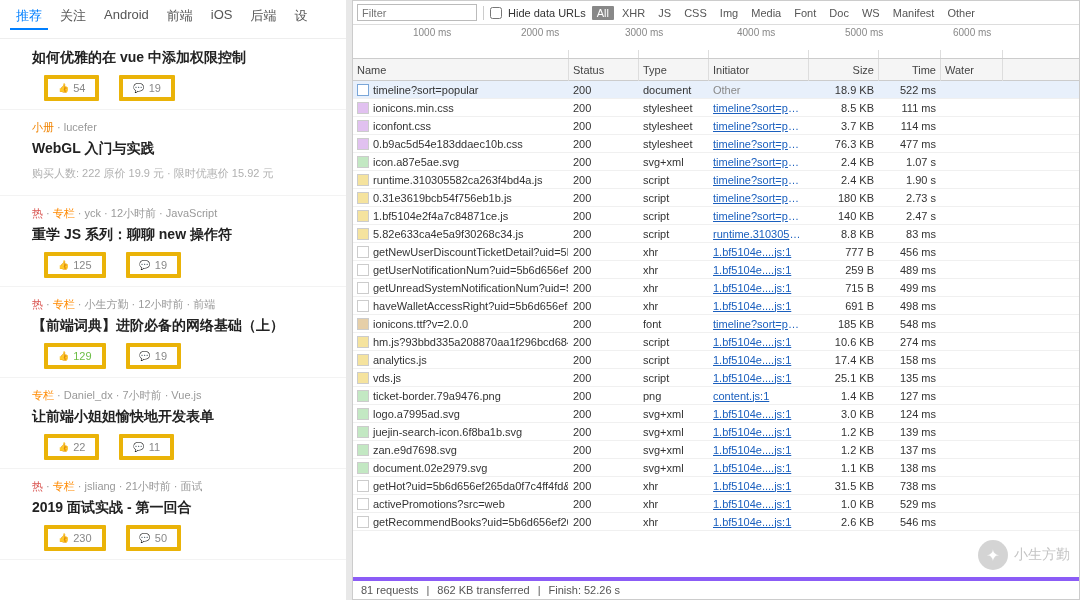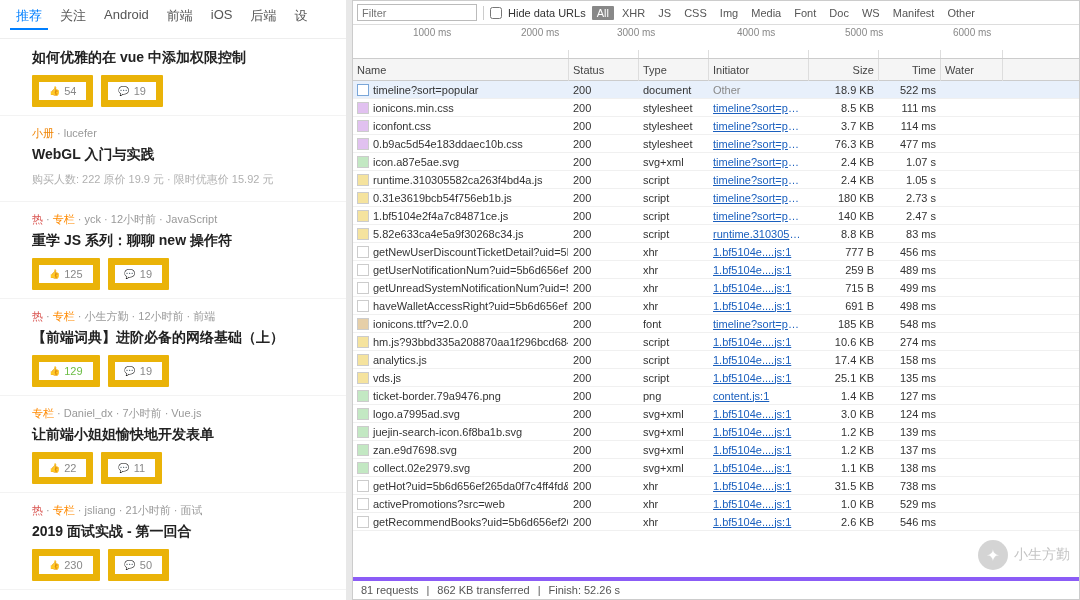--- a/index.html
+++ b/index.html
@@ -11,21 +11,21 @@
 .tabs span { padding: 3px 6px; cursor: pointer; }
 .tabs .active { color: #007fff; border-bottom: 2px solid #007fff; }
 .post { padding: 10px 15px 8px 32px; border-bottom: 1px solid #f3f3f3; }
 .post-meta { font-size: 11px; color: #999; margin-bottom: 5px; }
 .post-meta .hot { color: #d9534f; }
 .post-meta .col { color: #ff8a00; }
 .post-meta .book { color: #f08300; }
 .post-title { font-size: 14px; font-weight: 700; color: #222; margin-bottom: 8px; }
 .post-sub { font-size: 11px; color: #b0b0b0; margin-bottom: 6px; }
 .actions { display: flex; gap: 8px; }
-.abtn { border: 7px solid #eab308; padding: 3px 10px; font-size: 11px; color: #888; display: flex; align-items: center; gap: 4px; border-radius: 1px; }
+.abtn { border: 4px solid #eab308; padding: 3px 10px; font-size: 11px; color: #888; display: flex; align-items: center; gap: 4px; border-radius: 1px; margin-left: 12px; }
 .abtn.green { color: #6cbd45; }
 .thumb::before { content: "👍"; font-size: 9px; }
 .cmt::before { content: "💬"; font-size: 9px; }
 
 
 .devtools { flex: 1; background: #fff; height: 600px; display: flex; flex-direction: column; border: 1px solid #ccc; font-family: 'Segoe UI', Arial, sans-serif; font-size: 11px; color: #333; }
 .toolbar { display: flex; align-items: center; gap: 6px; padding: 3px 4px; border-bottom: 1px solid #ddd; height: 24px; }
 .filter-input { border: 1px solid #bbb; padding: 1px 4px; font-size: 11px; width: 120px; height: 17px; }
 .tb-sep { width: 1px; height: 14px; background: #ccc; }
 .chk { width: 12px; height: 12px; }
@@ -126,21 +126,21 @@
   <div class="toolbar">
     <input class="filter-input" placeholder="Filter" style="">
     <span class="tb-sep"></span>
     <input type="checkbox" class="chk" style="">
     <span>Hide data URLs</span>
     <span id="pills"><span class="pill active">All</span> <span class="pill">XHR</span> <span class="pill">JS</span> <span class="pill">CSS</span> <span class="pill">Img</span> <span class="pill">Media</span> <span class="pill">Font</span> <span class="pill">Doc</span> <span class="pill">WS</span> <span class="pill">Manifest</span> <span class="pill">Other</span> </span>
   </div>
   <div class="timeline-ruler" id="ruler">
       <span style="left: 60px;">1000 ms</span>
       <span style="left: 168px;">2000 ms</span>
-      <span style="left: 264px;">3000 ms</span>
+      <span style="left: 272px;">3000 ms</span>
       <span style="left: 384px;">4000 ms</span>
       <span style="left: 492px;">5000 ms</span>
       <span style="left: 600px;">6000 ms</span>
     </div>
   <div class="net-head" id="nethead">
       <div style="width: 216px;">Name</div>
       <div style="width: 70px;">Status</div>
       <div style="width: 70px;">Type</div>
       <div style="width: 100px;">Initiator</div>
       <div style="width: 70px; text-align: right;">Size</div>
@@ -210,21 +210,21 @@
       </div>
       <div class="net-row">
         <div class="c-name">
           <span class="ico js"></span>
           <span>runtime.310305582ca263f4bd4a.js</span>
         </div>
         <div class="c-status">200</div>
         <div class="c-type">script</div>
         <div class="c-init">timeline?sort=popular</div>
         <div class="c-size">2.4 KB</div>
-        <div class="c-time">1.05 s</div>
+        <div class="c-time">1.90 s</div>
         <div class="c-water"></div>
       </div>
       <div class="net-row">
         <div class="c-name">
           <span class="ico js"></span>
           <span>0.31e3619bcb54f756eb1b.js</span>
         </div>
         <div class="c-status">200</div>
         <div class="c-type">script</div>
         <div class="c-init">timeline?sort=popular</div>
@@ -396,21 +396,21 @@
         <div class="c-status">200</div>
         <div class="c-type">svg+xml</div>
         <div class="c-init">1.bf5104e....js:1</div>
         <div class="c-size">1.2 KB</div>
         <div class="c-time">137 ms</div>
         <div class="c-water"></div>
       </div>
       <div class="net-row">
         <div class="c-name">
           <span class="ico img"></span>
-          <span>collect.02e2979.svg</span>
+          <span>document.02e2979.svg</span>
         </div>
         <div class="c-status">200</div>
         <div class="c-type">svg+xml</div>
         <div class="c-init">1.bf5104e....js:1</div>
         <div class="c-size">1.1 KB</div>
         <div class="c-time">138 ms</div>
         <div class="c-water"></div>
       </div>
       <div class="net-row">
         <div class="c-name">

